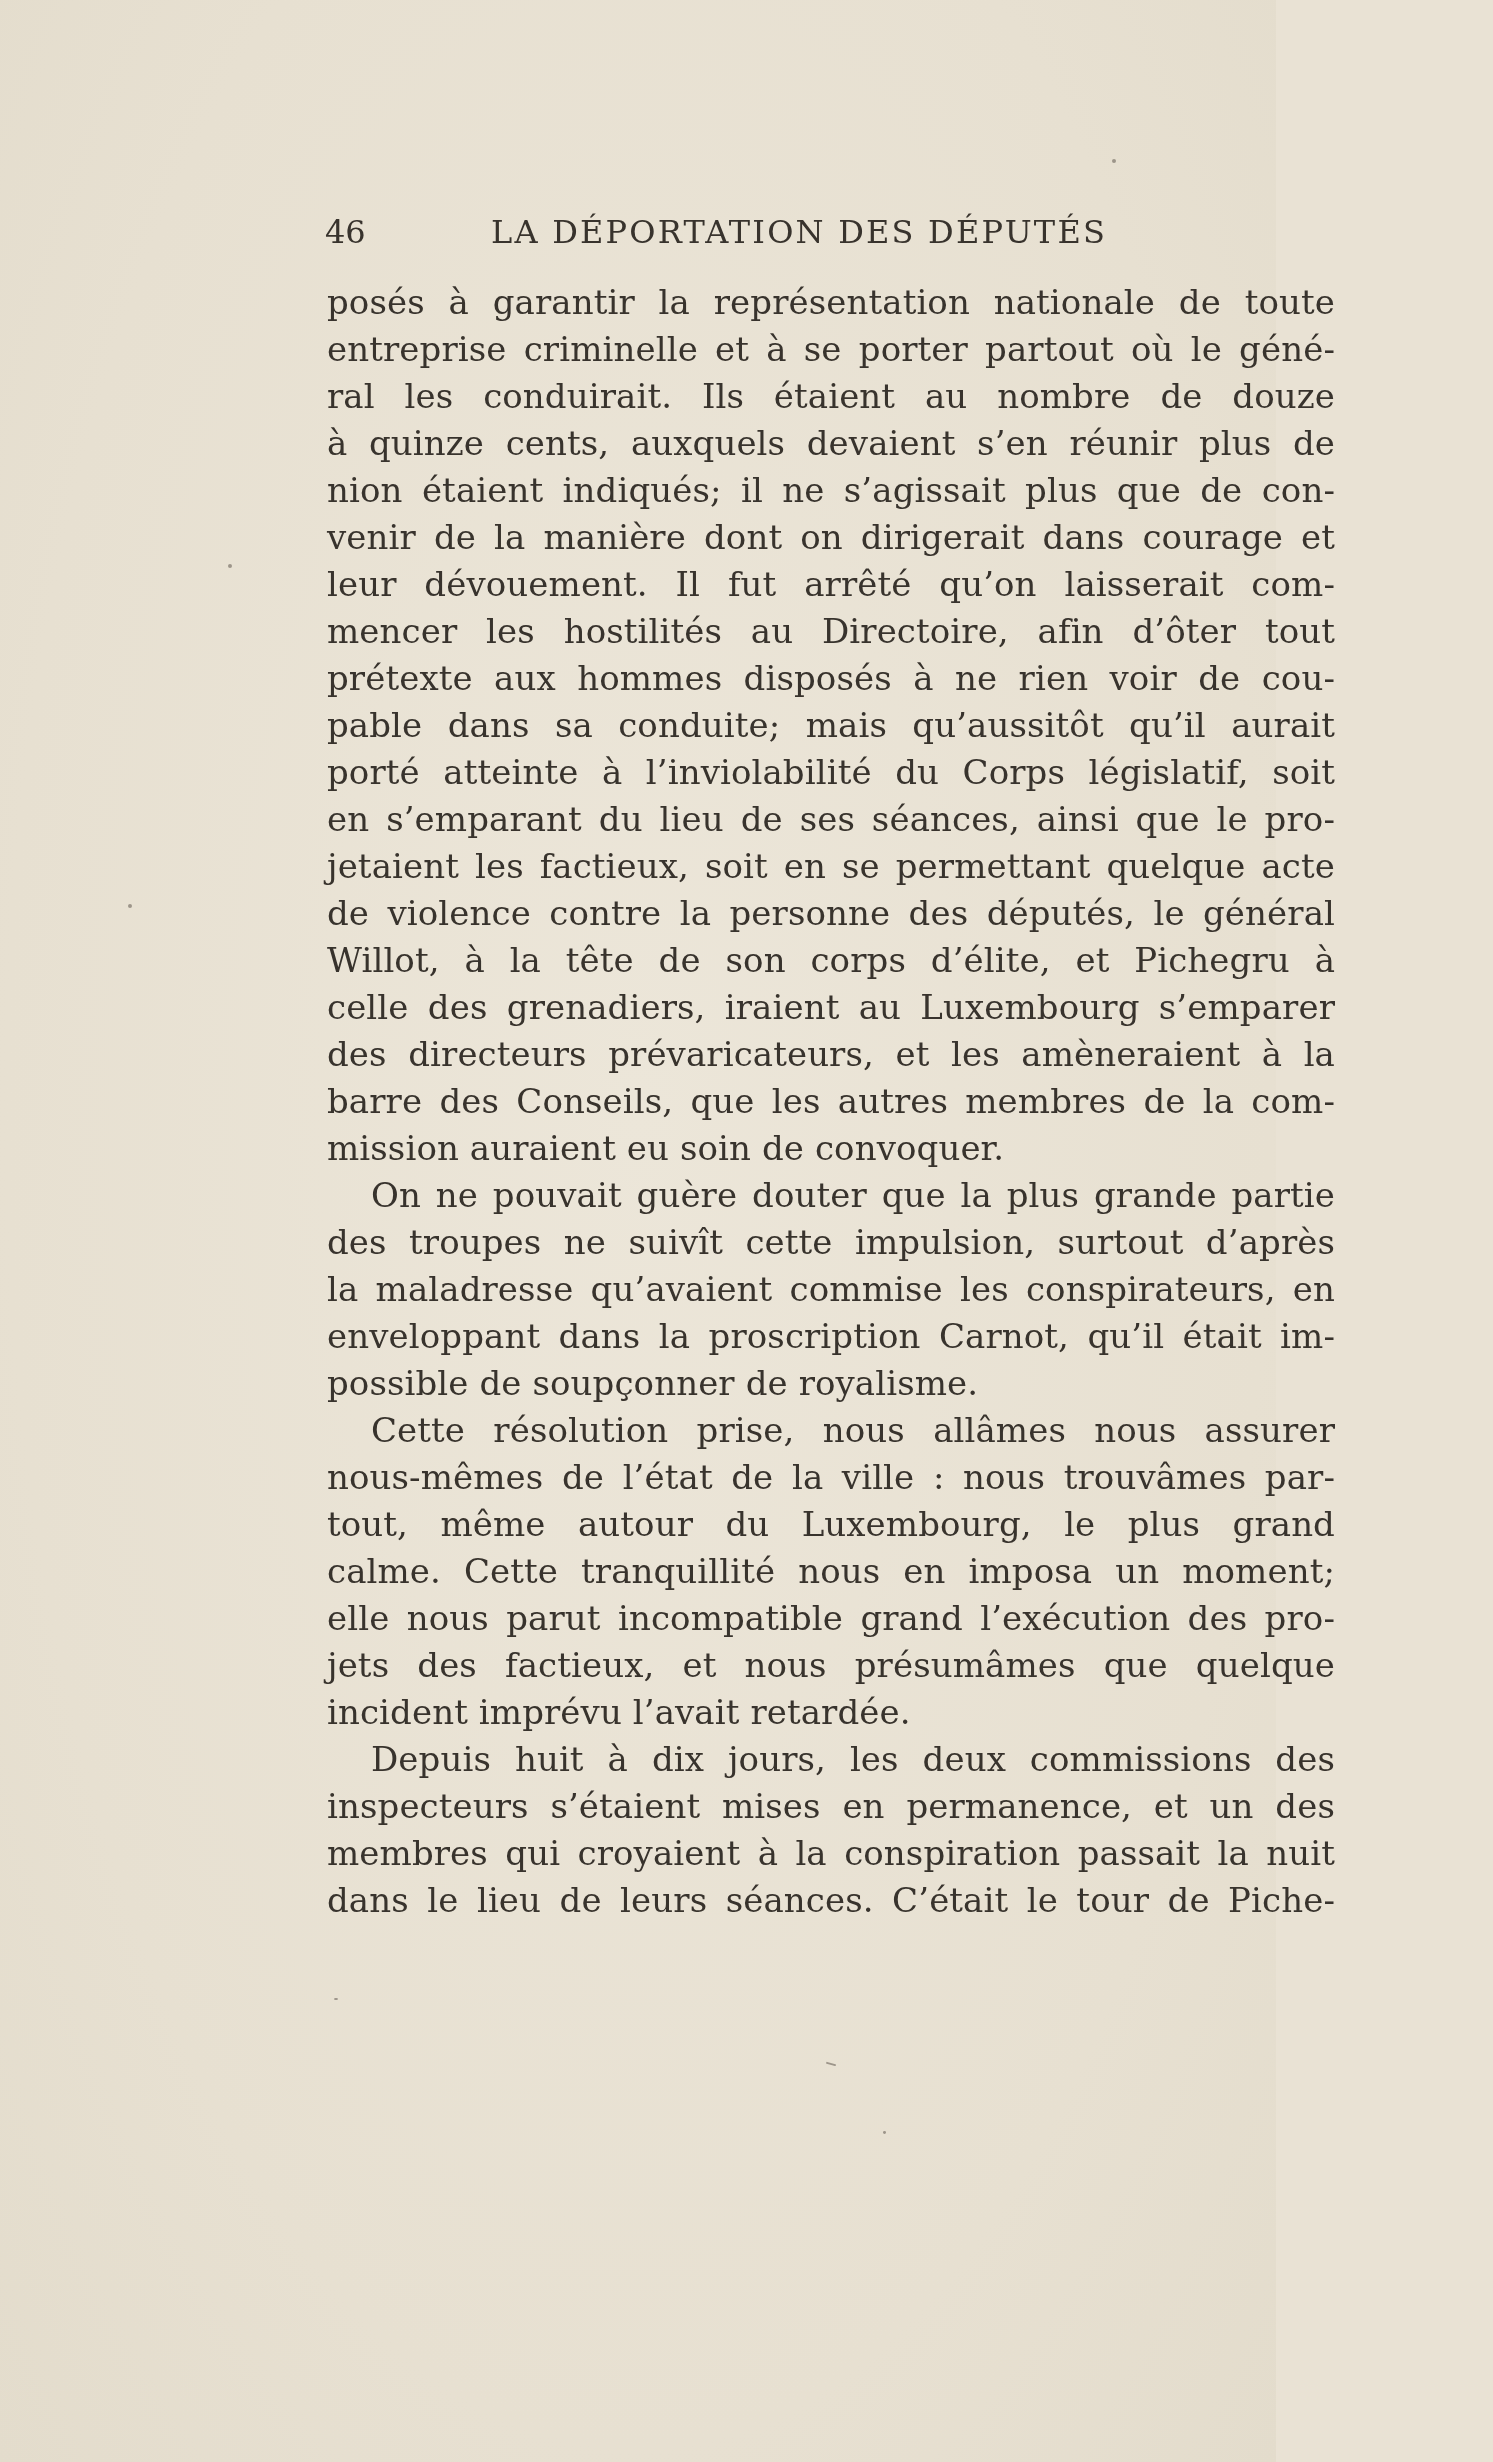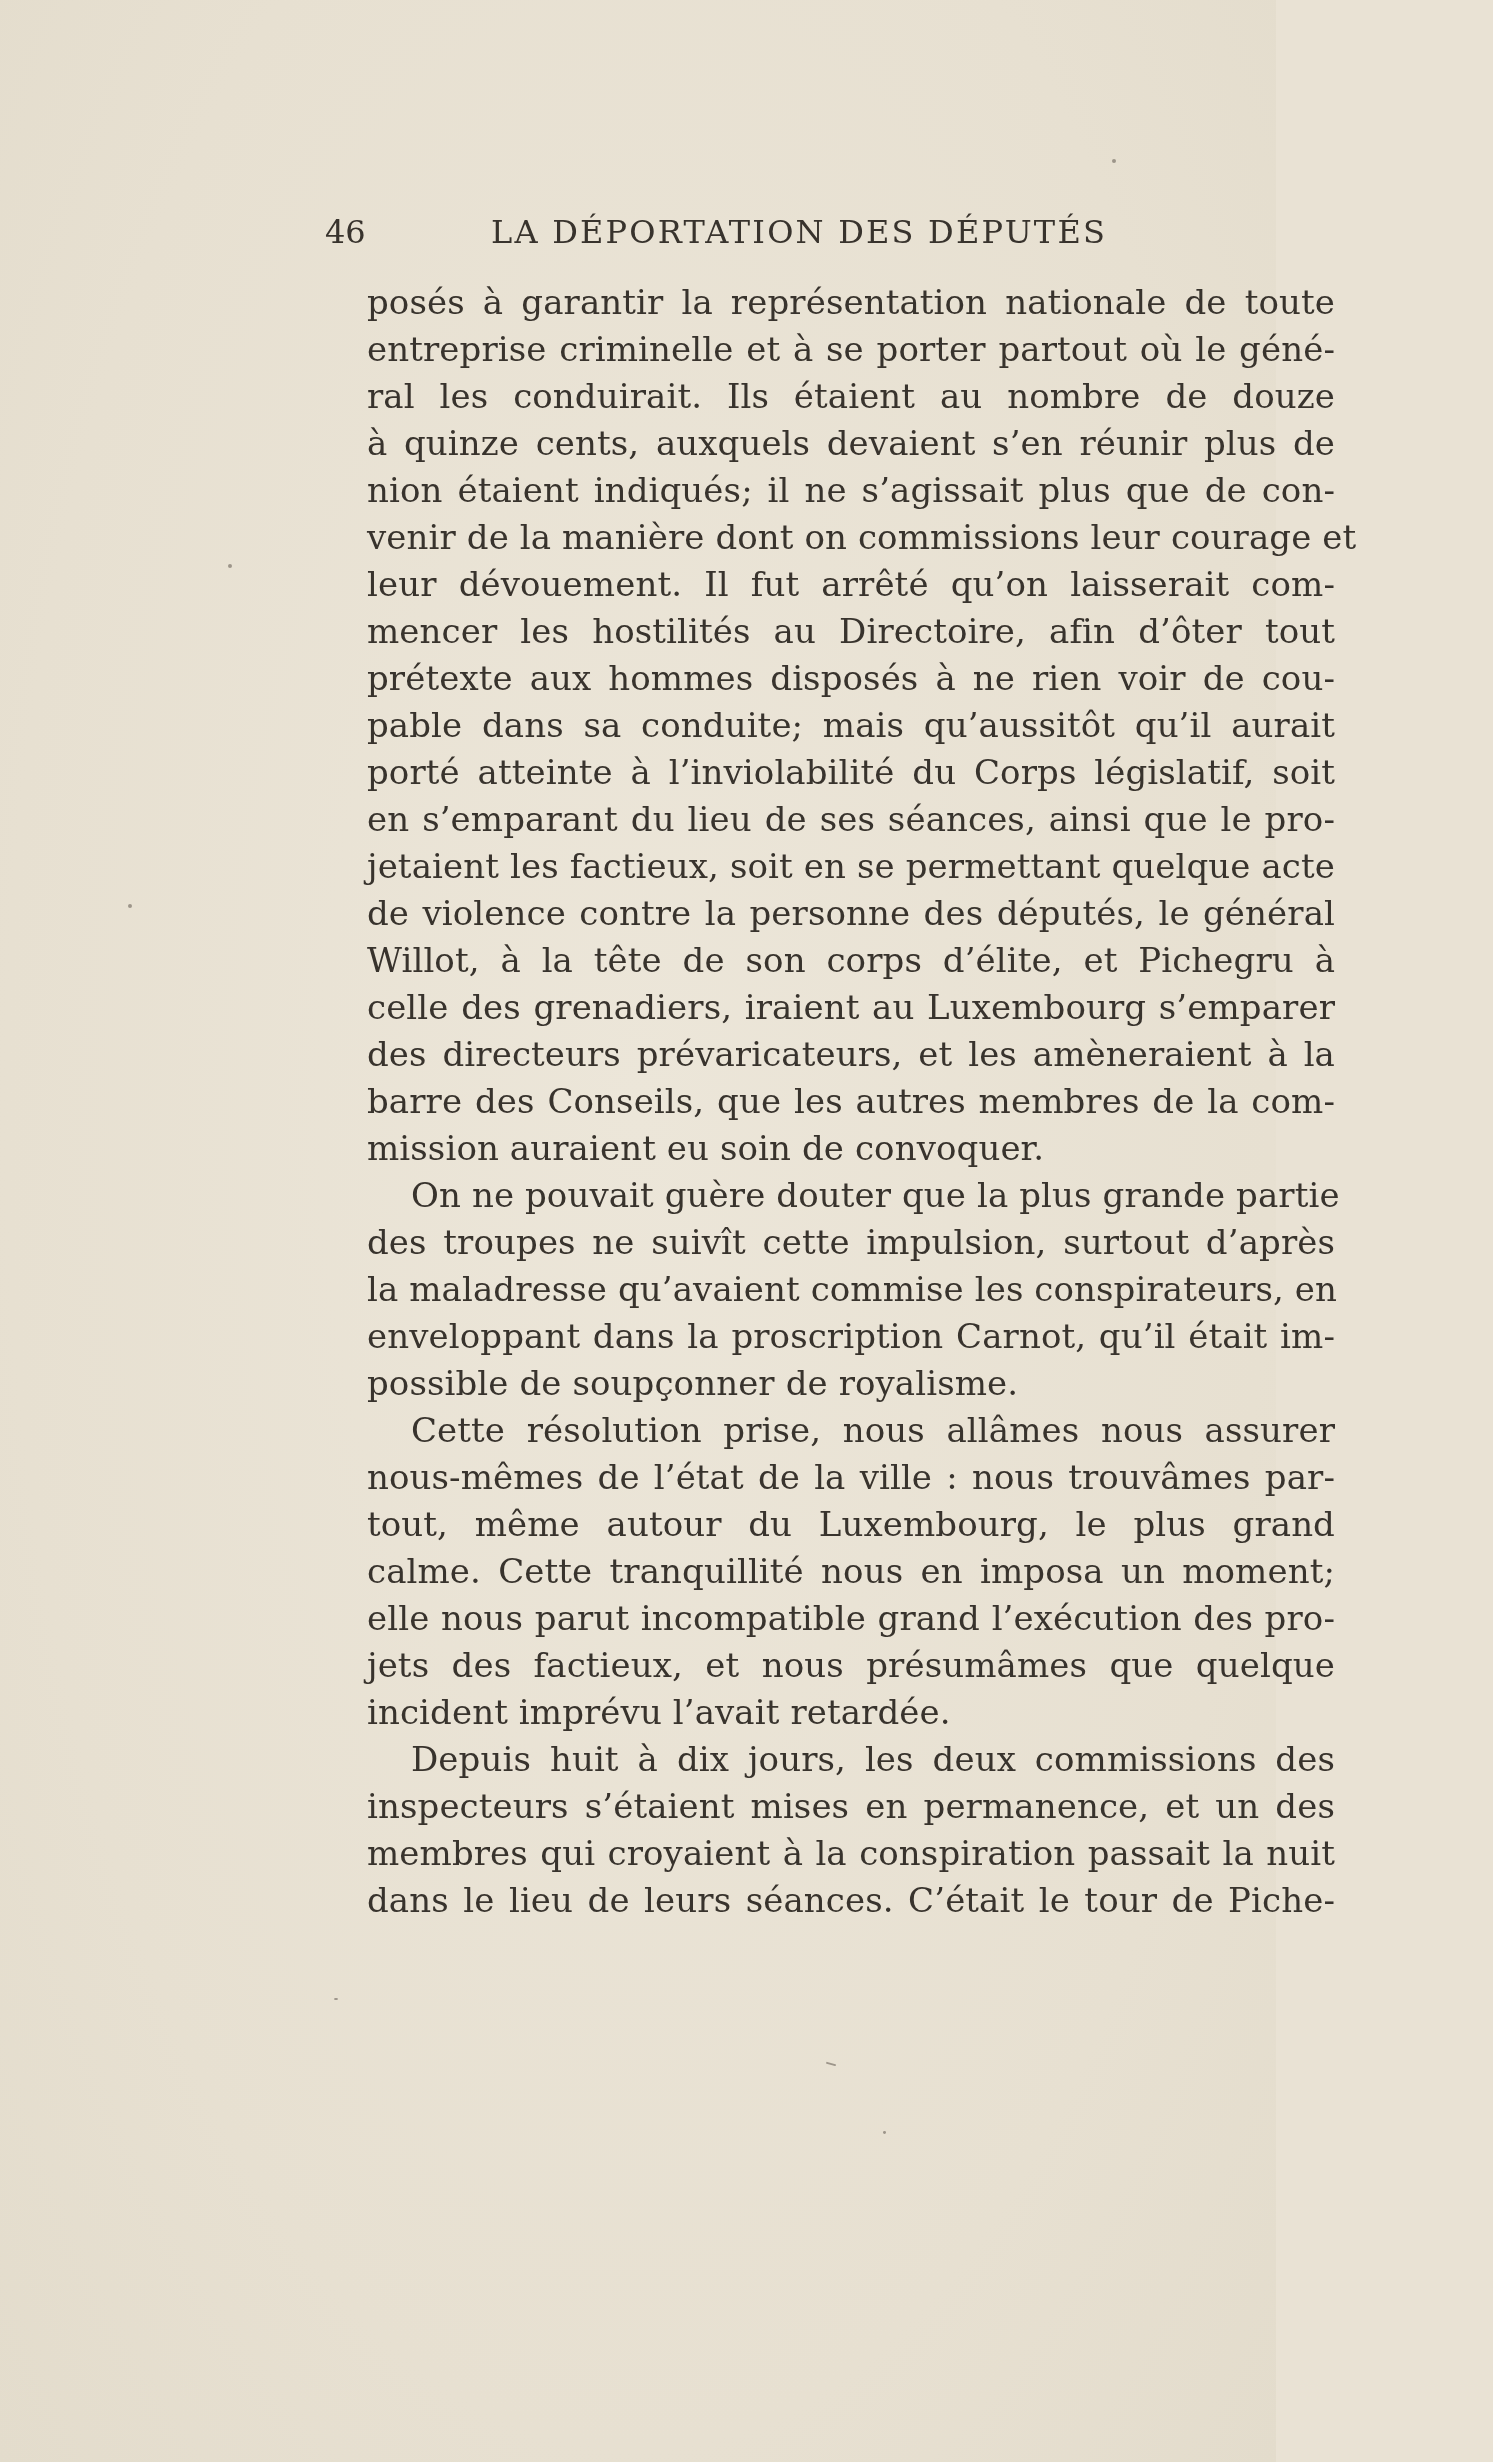--- a/index.html
+++ b/index.html
@@ -24,42 +24,41 @@
   .text-block {
     position: absolute; left: 327px; top: 279px; width: 1008px;
   }
   .line {
     height: 47px; line-height: 47px;
     font-size: 34px;
     white-space: nowrap;
     text-align: justify; text-align-last: justify;
     letter-spacing: 0.1px;
     transform-origin: left center;
-    margin-left: 40px;
   }
   .line.last { text-align-last: left; }
   .line.indent { padding-left: 44px; }
   .speck { position: absolute; background: #6b635a; border-radius: 50%; opacity: .6; }
 </style>
 </head>
 <body>
 
 <div class="page">
   <div class="header">
     <span class="folio">46</span>
     <span class="running-title">LA DÉPORTATION DES DÉPUTÉS</span>
   </div>
 
   <div class="text-block" id="text-block">
       <div class="line">posés à garantir la représentation nationale de toute</div>
       <div class="line">entreprise criminelle et à se porter partout où le géné-</div>
       <div class="line">ral les conduirait. Ils étaient au nombre de douze</div>
       <div class="line">à quinze cents, auxquels devaient s’en réunir plus de</div>
       <div class="line">nion étaient indiqués; il ne s’agissait plus que de con-</div>
-      <div class="line">venir de la manière dont on commissions leur courage et</div>
+      <div class="line">venir de la manière dont on dirigerait dans courage et</div>
       <div class="line">leur dévouement. Il fut arrêté qu’on laisserait com-</div>
       <div class="line">mencer les hostilités au Directoire, afin d’ôter tout</div>
       <div class="line">prétexte aux hommes disposés à ne rien voir de cou-</div>
       <div class="line">pable dans sa conduite; mais qu’aussitôt qu’il aurait</div>
       <div class="line">porté atteinte à l’inviolabilité du Corps législatif, soit</div>
       <div class="line">en s’emparant du lieu de ses séances, ainsi que le pro-</div>
       <div class="line">jetaient les factieux, soit en se permettant quelque acte</div>
       <div class="line">de violence contre la personne des députés, le général</div>
       <div class="line">Willot, à la tête de son corps d’élite, et Pichegru à</div>
       <div class="line">celle des grenadiers, iraient au Luxembourg s’emparer</div>

